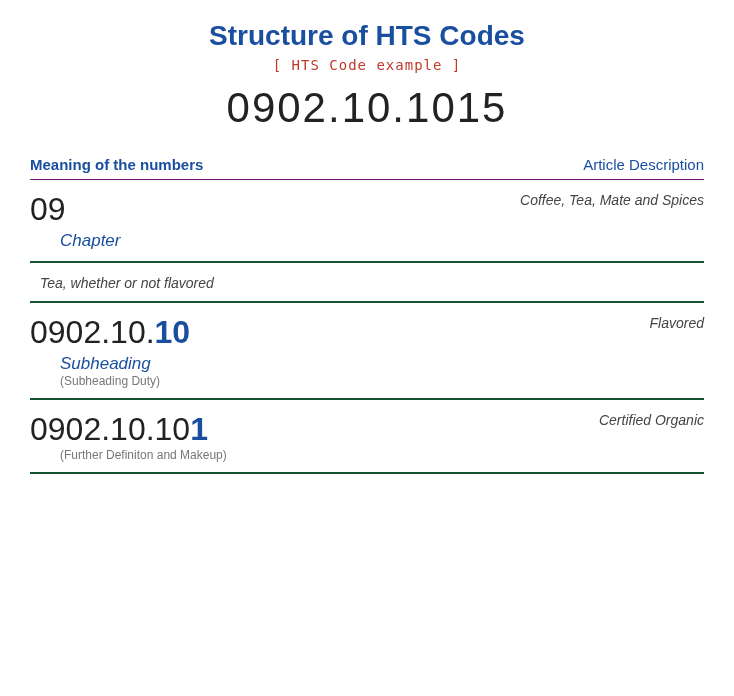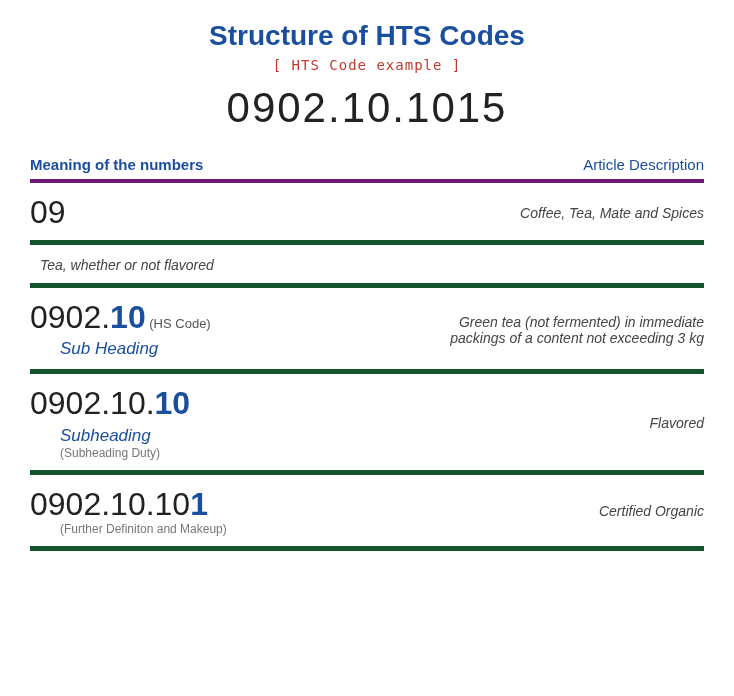--- a/index.html
+++ b/index.html
@@ -31,38 +31,38 @@
       font-size: 42px;
       font-weight: normal;
       color: #222;
       margin-bottom: 18px;
       letter-spacing: 2px;
     }
     .table-header {
       display: flex;
       justify-content: space-between;
       padding: 6px 0;
-      border-bottom: 4px solid #701a75;
+      border-bottom: 1px solid #701a75;
     }
     .table-header .col-left {
       font-weight: bold;
       color: #1a4fa0;
       font-size: 15px;
     }
     .table-header .col-right {
       font-weight: normal;
       color: #1a4fa0;
       font-size: 15px;
     }
     .row {
       display: flex;
       justify-content: space-between;
-      align-items: center;
+      align-items: flex-start;
       padding: 12px 0 10px 0;
-      border-bottom: 5px solid #14532d;
+      border-bottom: 2px solid #14532d;
     }
     .row-left {
       flex: 1;
     }
     .row-right {
       max-width: 280px;
       text-align: right;
       font-style: italic;
       color: #444;
       font-size: 14px;
@@ -106,32 +106,26 @@
 
 <div class="table-header">
   <span class="col-left">Meaning of the numbers</span>
   <span class="col-right">Article Description</span>
 </div>
 
 <div id="rows-container">
     <div class="row">
       <div class="row-left">
         <div class="code-display"><span>09</span><span class="highlight"></span></div>
+        <div class="label-text">Chapter</div>
       </div>
       <div class="row-right">Coffee, Tea, Mate and Spices</div>
     </div>
     <div class="row">
       <div class="row-right">Tea, whether or not flavored</div>
-    </div>
-    <div class="row">
-      <div class="row-left">
-        <div class="code-display"><span>0902.</span><span class="highlight">10</span><span class="hs-tag"> (HS Code)</span></div>
-        <div class="label-text">Sub Heading</div>
-      </div>
-      <div class="row-right">Green tea (not fermented) in immediate packings of a content not exceeding 3 kg</div>
     </div>
     <div class="row">
       <div class="row-left">
         <div class="code-display"><span>0902.10.</span><span class="highlight">10</span></div>
         <div class="label-text">Subheading</div>
         <div class="sub-label">(Subheading Duty)</div>
       </div>
       <div class="row-right">Flavored</div>
     </div>
     <div class="row">

